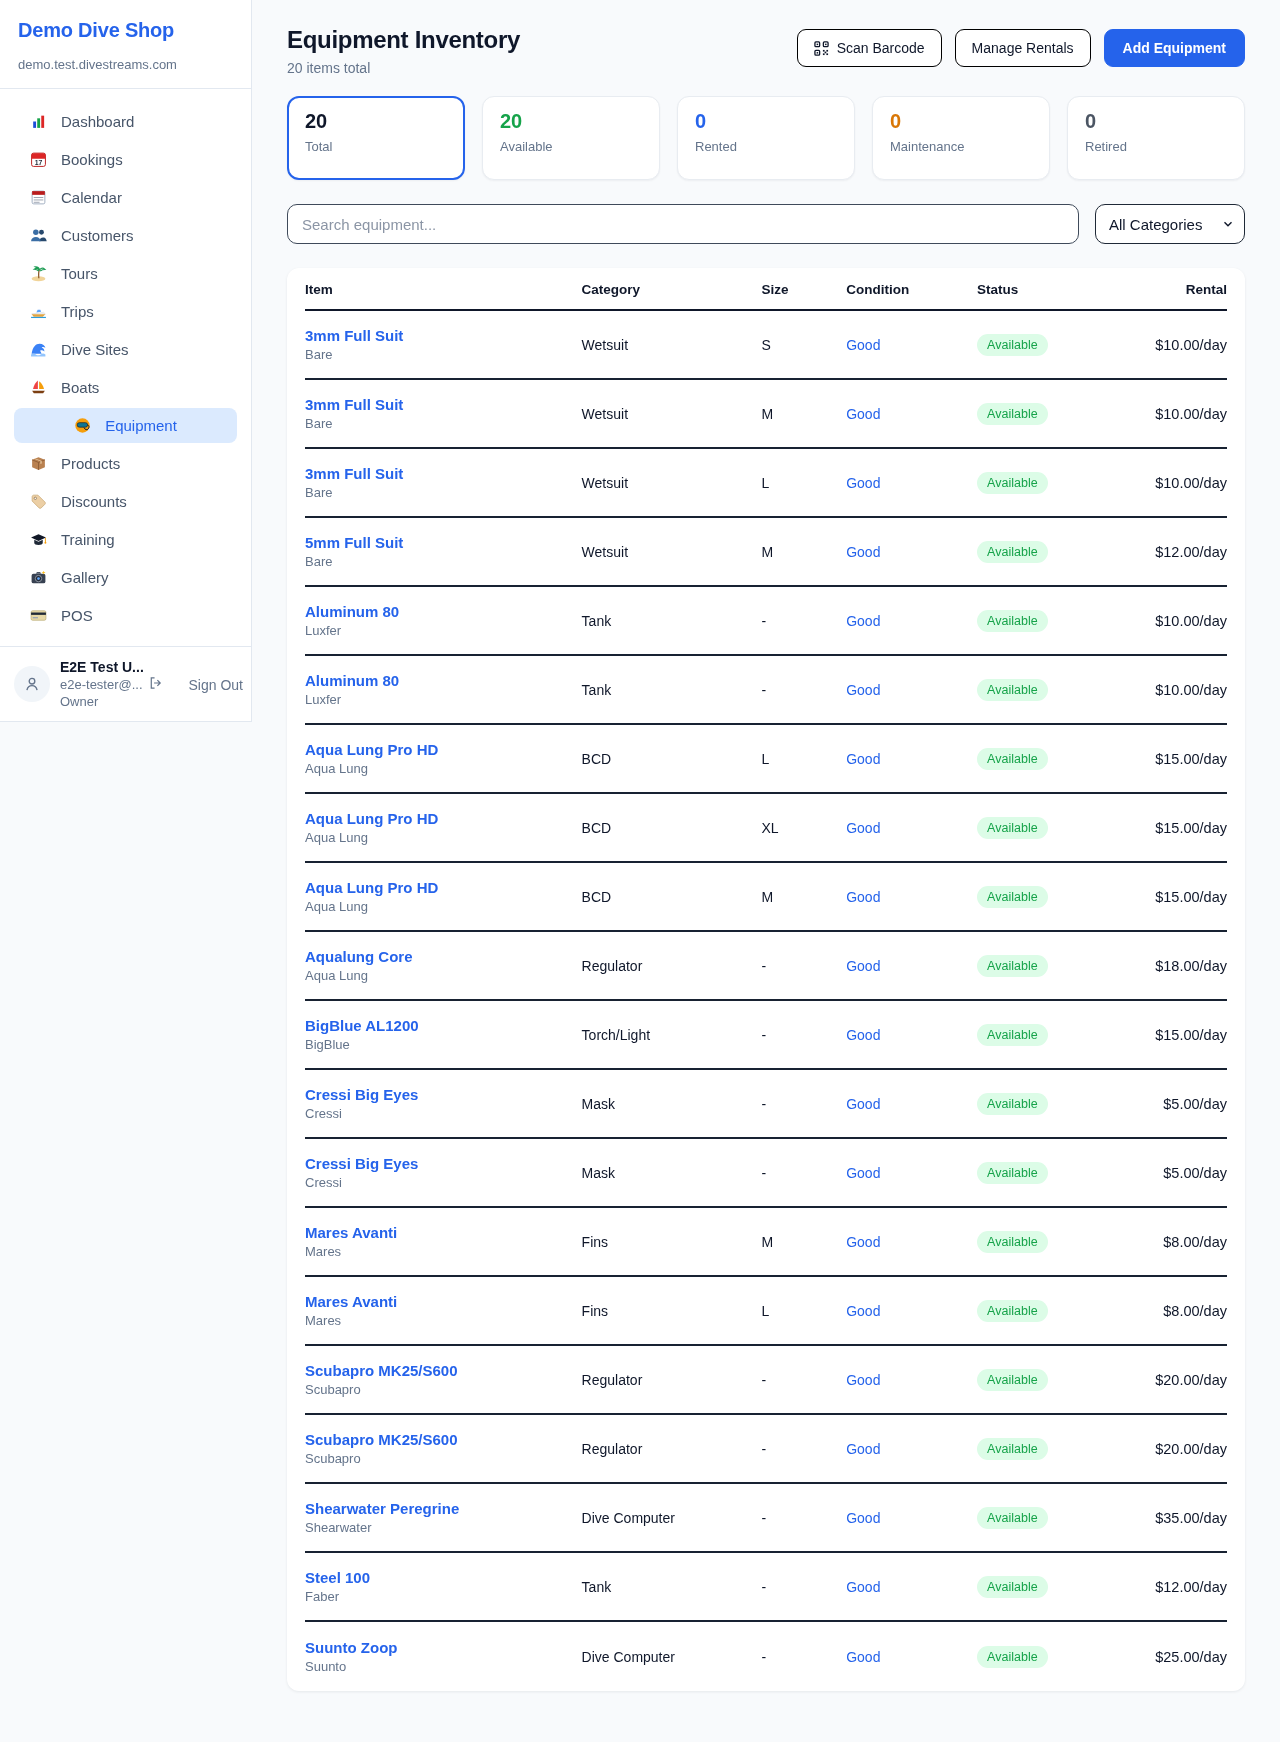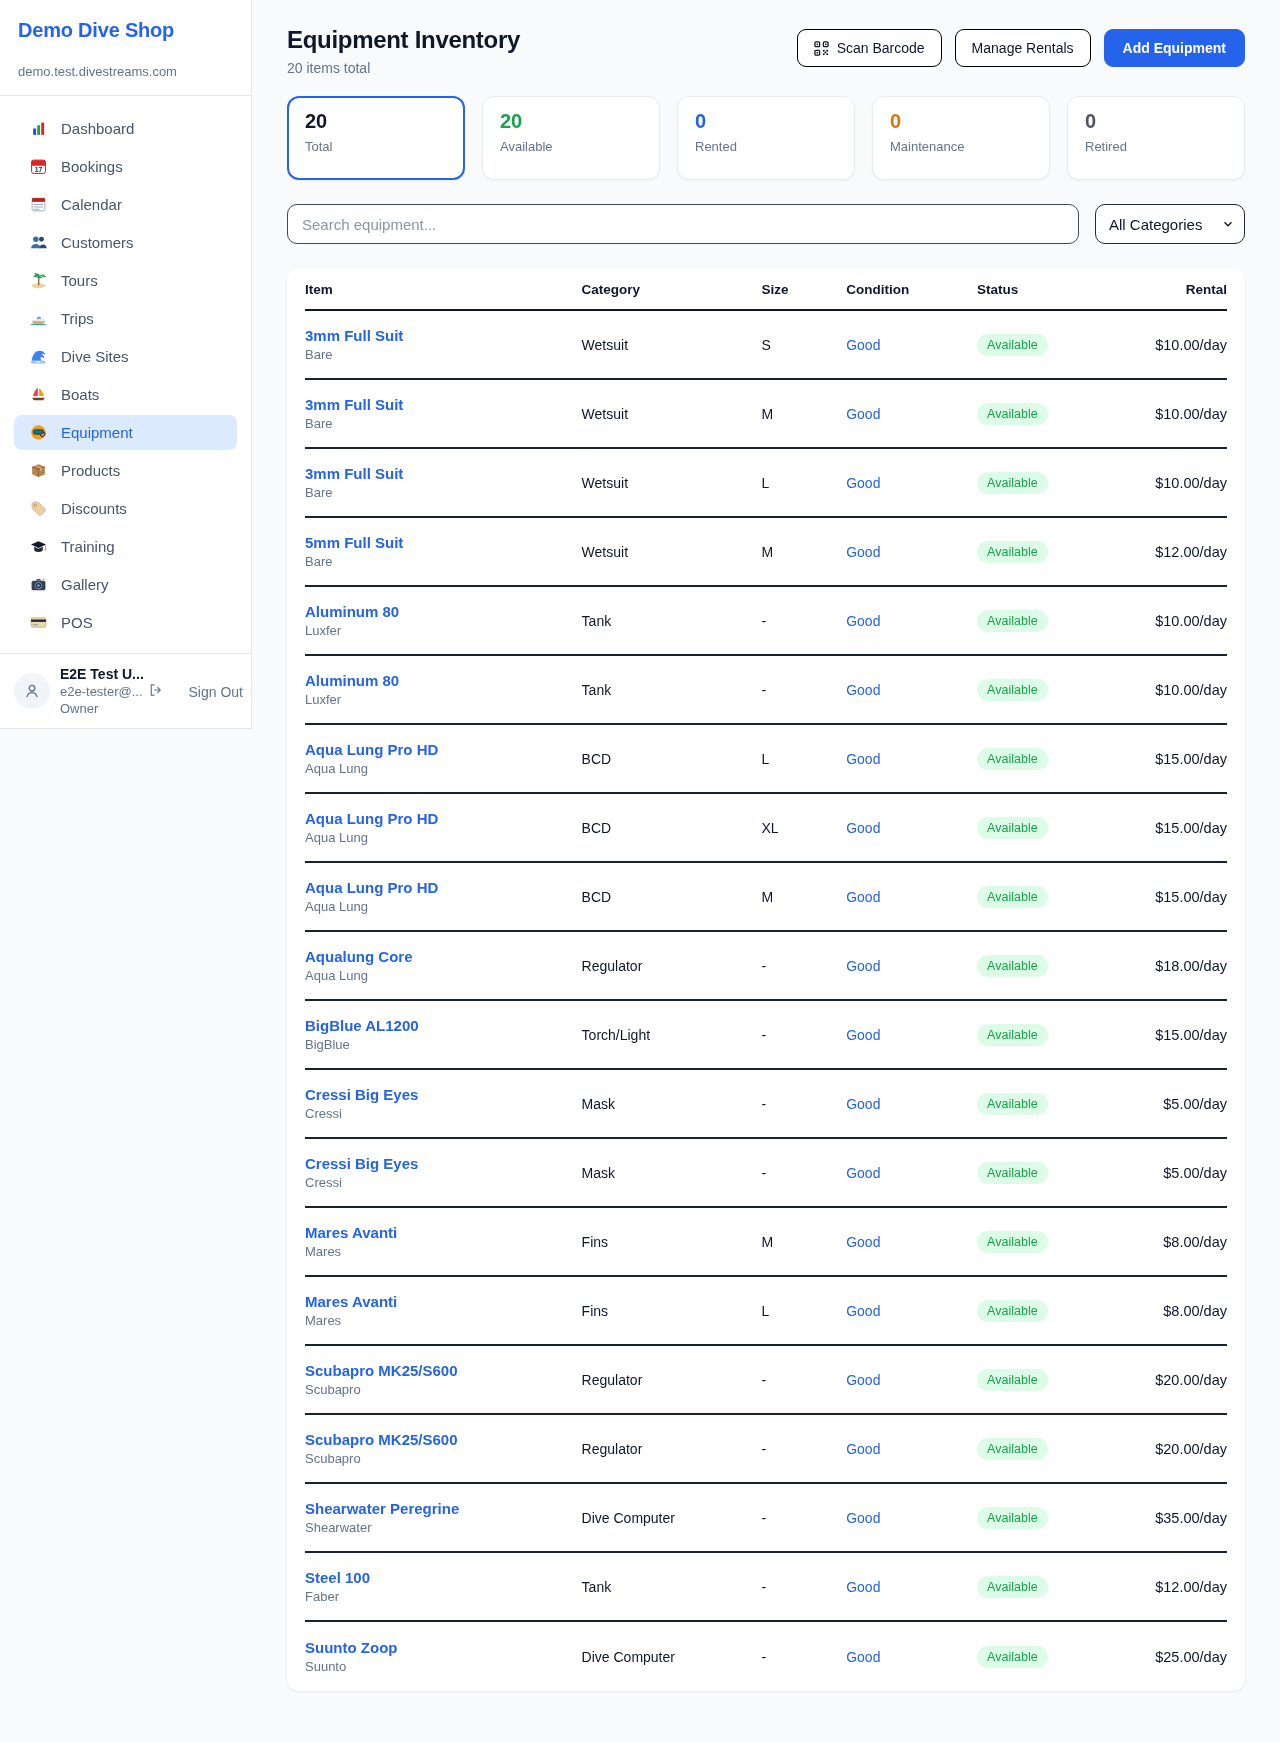--- a/index.html
+++ b/index.html
@@ -7,25 +7,25 @@
   body {
     width:1280px; height:1742px; position:relative; overflow:hidden;
     background:#f8fafc; color:#0f172a;
     font-family:"Liberation Sans", sans-serif;
   }
   
   .sidebar { position:absolute; left:0; top:0; width:252px; background:#fff;
              border-right:1px solid #e2e8f0; border-bottom:1px solid #e2e8f0; }
   .logo-block { padding:19px 18px 16px; border-bottom:1px solid #e2e8f0; }
   .logo { font-size:20px; font-weight:800; color:#2563eb; letter-spacing:-.2px; cursor:pointer; }
-  .domain { margin-top:22px; font-size:13px; color:#64748b; }
+  .domain { margin-top:15px; font-size:13px; color:#64748b; }
   .nav { padding:12px 0 10px; }
   .nav-item { display:flex; align-items:center; gap:14px; margin:3px 14px; padding:9px 16px;
               border-radius:8px; color:#475569; font-size:15px; cursor:pointer; }
-  .nav-item.active { background:#dbeafe; color:#2563eb; font-weight:500; }
+  .nav-item.active { background:#dbeafe; color:#2563eb; font-weight:500;justify-content:center; }
   .nav-icon { width:17px; height:17px; display:inline-flex; flex:0 0 17px; }
   .nav-icon svg { width:100%; height:100%; }
   .user-block { border-top:1px solid #e2e8f0; padding:12px 14px; display:flex; align-items:center;
                 gap:10px; position:relative; }
   .avatar { width:36px; height:36px; border-radius:50%; background:#f1f5f9; display:flex;
             align-items:center; justify-content:center; flex:0 0 36px; }
   .avatar svg { width:18px; height:18px; }
   .user-name { font-size:14px; font-weight:700; color:#0f172a; }
   .user-email, .user-role { font-size:13px; color:#64748b; margin-top:2px; }
   .signout { position:absolute; right:8px; top:50%; transform:translateY(-50%);

